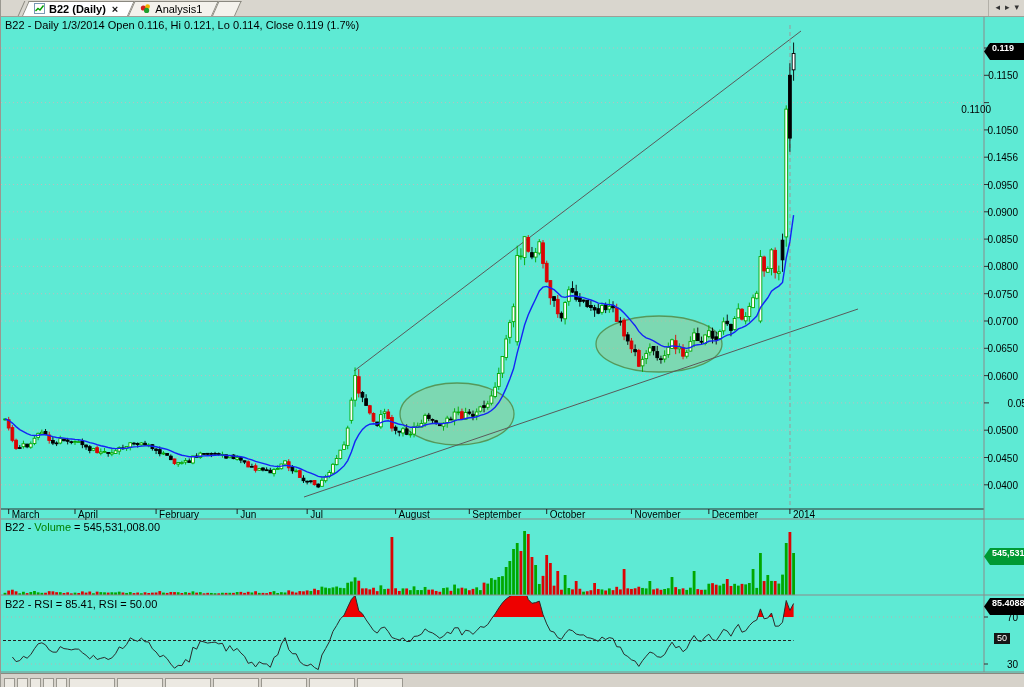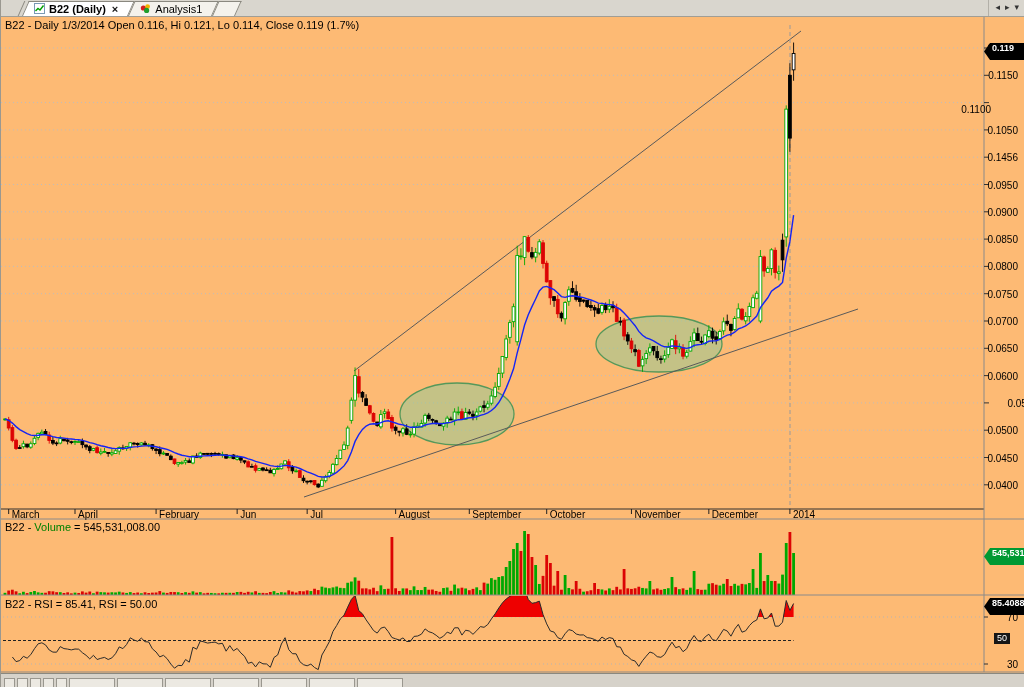--- a/index.html
+++ b/index.html
@@ -1,16 +1,16 @@
 <!DOCTYPE html>
 <html><head>
 <meta charset="utf-8">
 <style>
   html,body{margin:0;padding:0;background:#fff;}
-  .window{position:relative;width:1024px;height:687px;overflow:hidden;background:#fdba74;
+  .window{position:relative;width:1024px;height:687px;overflow:hidden;background:#5eead4;
           font-family:"Liberation Sans",sans-serif;border-left:1px solid #9a9890;box-sizing:border-box;}
   
   .tabbar{position:absolute;left:0;top:0;width:1024px;height:17px;background:#d9d6ce;
           border-bottom:1px solid #a09e96;box-sizing:border-box;display:flex;align-items:flex-end;}
   .tablead{width:14px;height:15px;border-right:1px solid #8a887f;transform:skewX(-24deg);margin-left:6px;}
   .tab{position:relative;height:15px;display:flex;align-items:center;gap:4px;padding:0 10px 0 12px;
        font-size:11px;color:#000;cursor:default;}
   .tab::before{content:'';position:absolute;inset:0;background:#f4f2ec;border:1px solid #8a887f;border-bottom:none;
        transform:skewX(-24deg);transform-origin:100% 100%;z-index:0;}
   .tab.active::before{background:#ffffff;}

